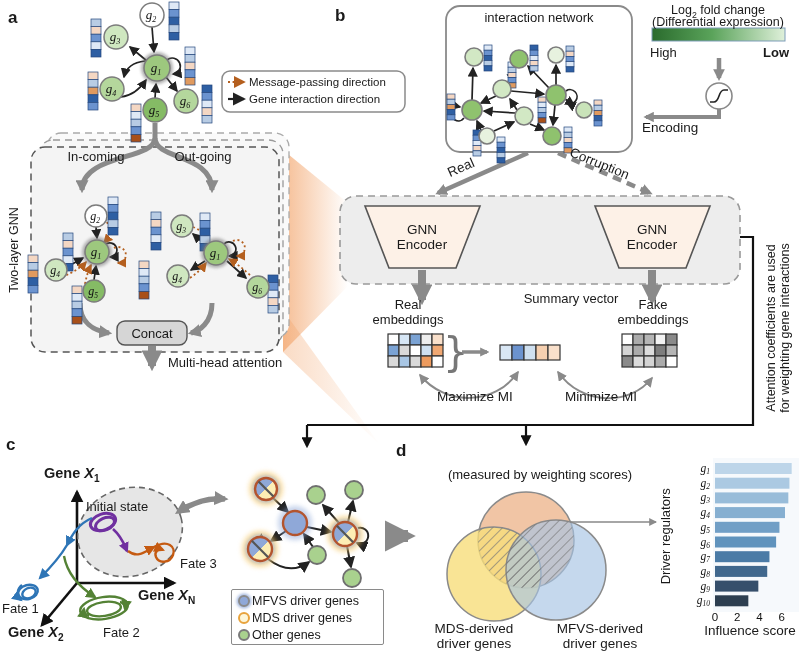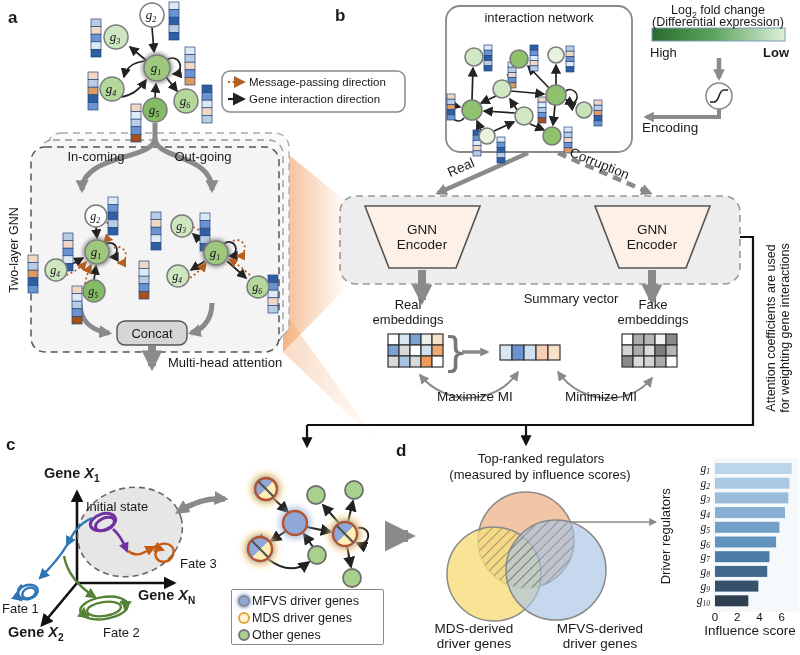--- a/index.html
+++ b/index.html
@@ -682,22 +682,21 @@
   <div class="legend-row">
         <span class="sw sw-mds"></span>
         <span>MDS driver genes</span>
       </div>
   <div class="legend-row">
         <span class="sw sw-other"></span>
         <span>Other genes</span>
       </div>
 </div>
 
-<div class="t tc" style="left:448px;top:452px;width:186px;">Top-ranked regulators</div>
-<div class="t tc" style="left:430px;top:468px;width:220px;">(measured by influence scores)</div>
+<div class="t tc" style="left:430px;top:468px;width:220px;">(measured by weighting scores)</div>
 <div class="t tc" style="left:428px;top:621px;width:92px;font-size:13.5px;">
   <div>MDS-derived</div>
       <div>driver genes</div>
 </div>
 <div class="t tc" style="left:548px;top:621px;width:104px;font-size:13.5px;">
   <div>MFVS-derived</div>
       <div>driver genes</div>
 </div>
 <div class="t vert" style="left:606px;top:529px;width:120px;font-size:13px;">Driver regulators</div>
 <div class="t tc" style="left:700px;top:623px;width:100px;font-size:13.5px;">Influence score</div>

